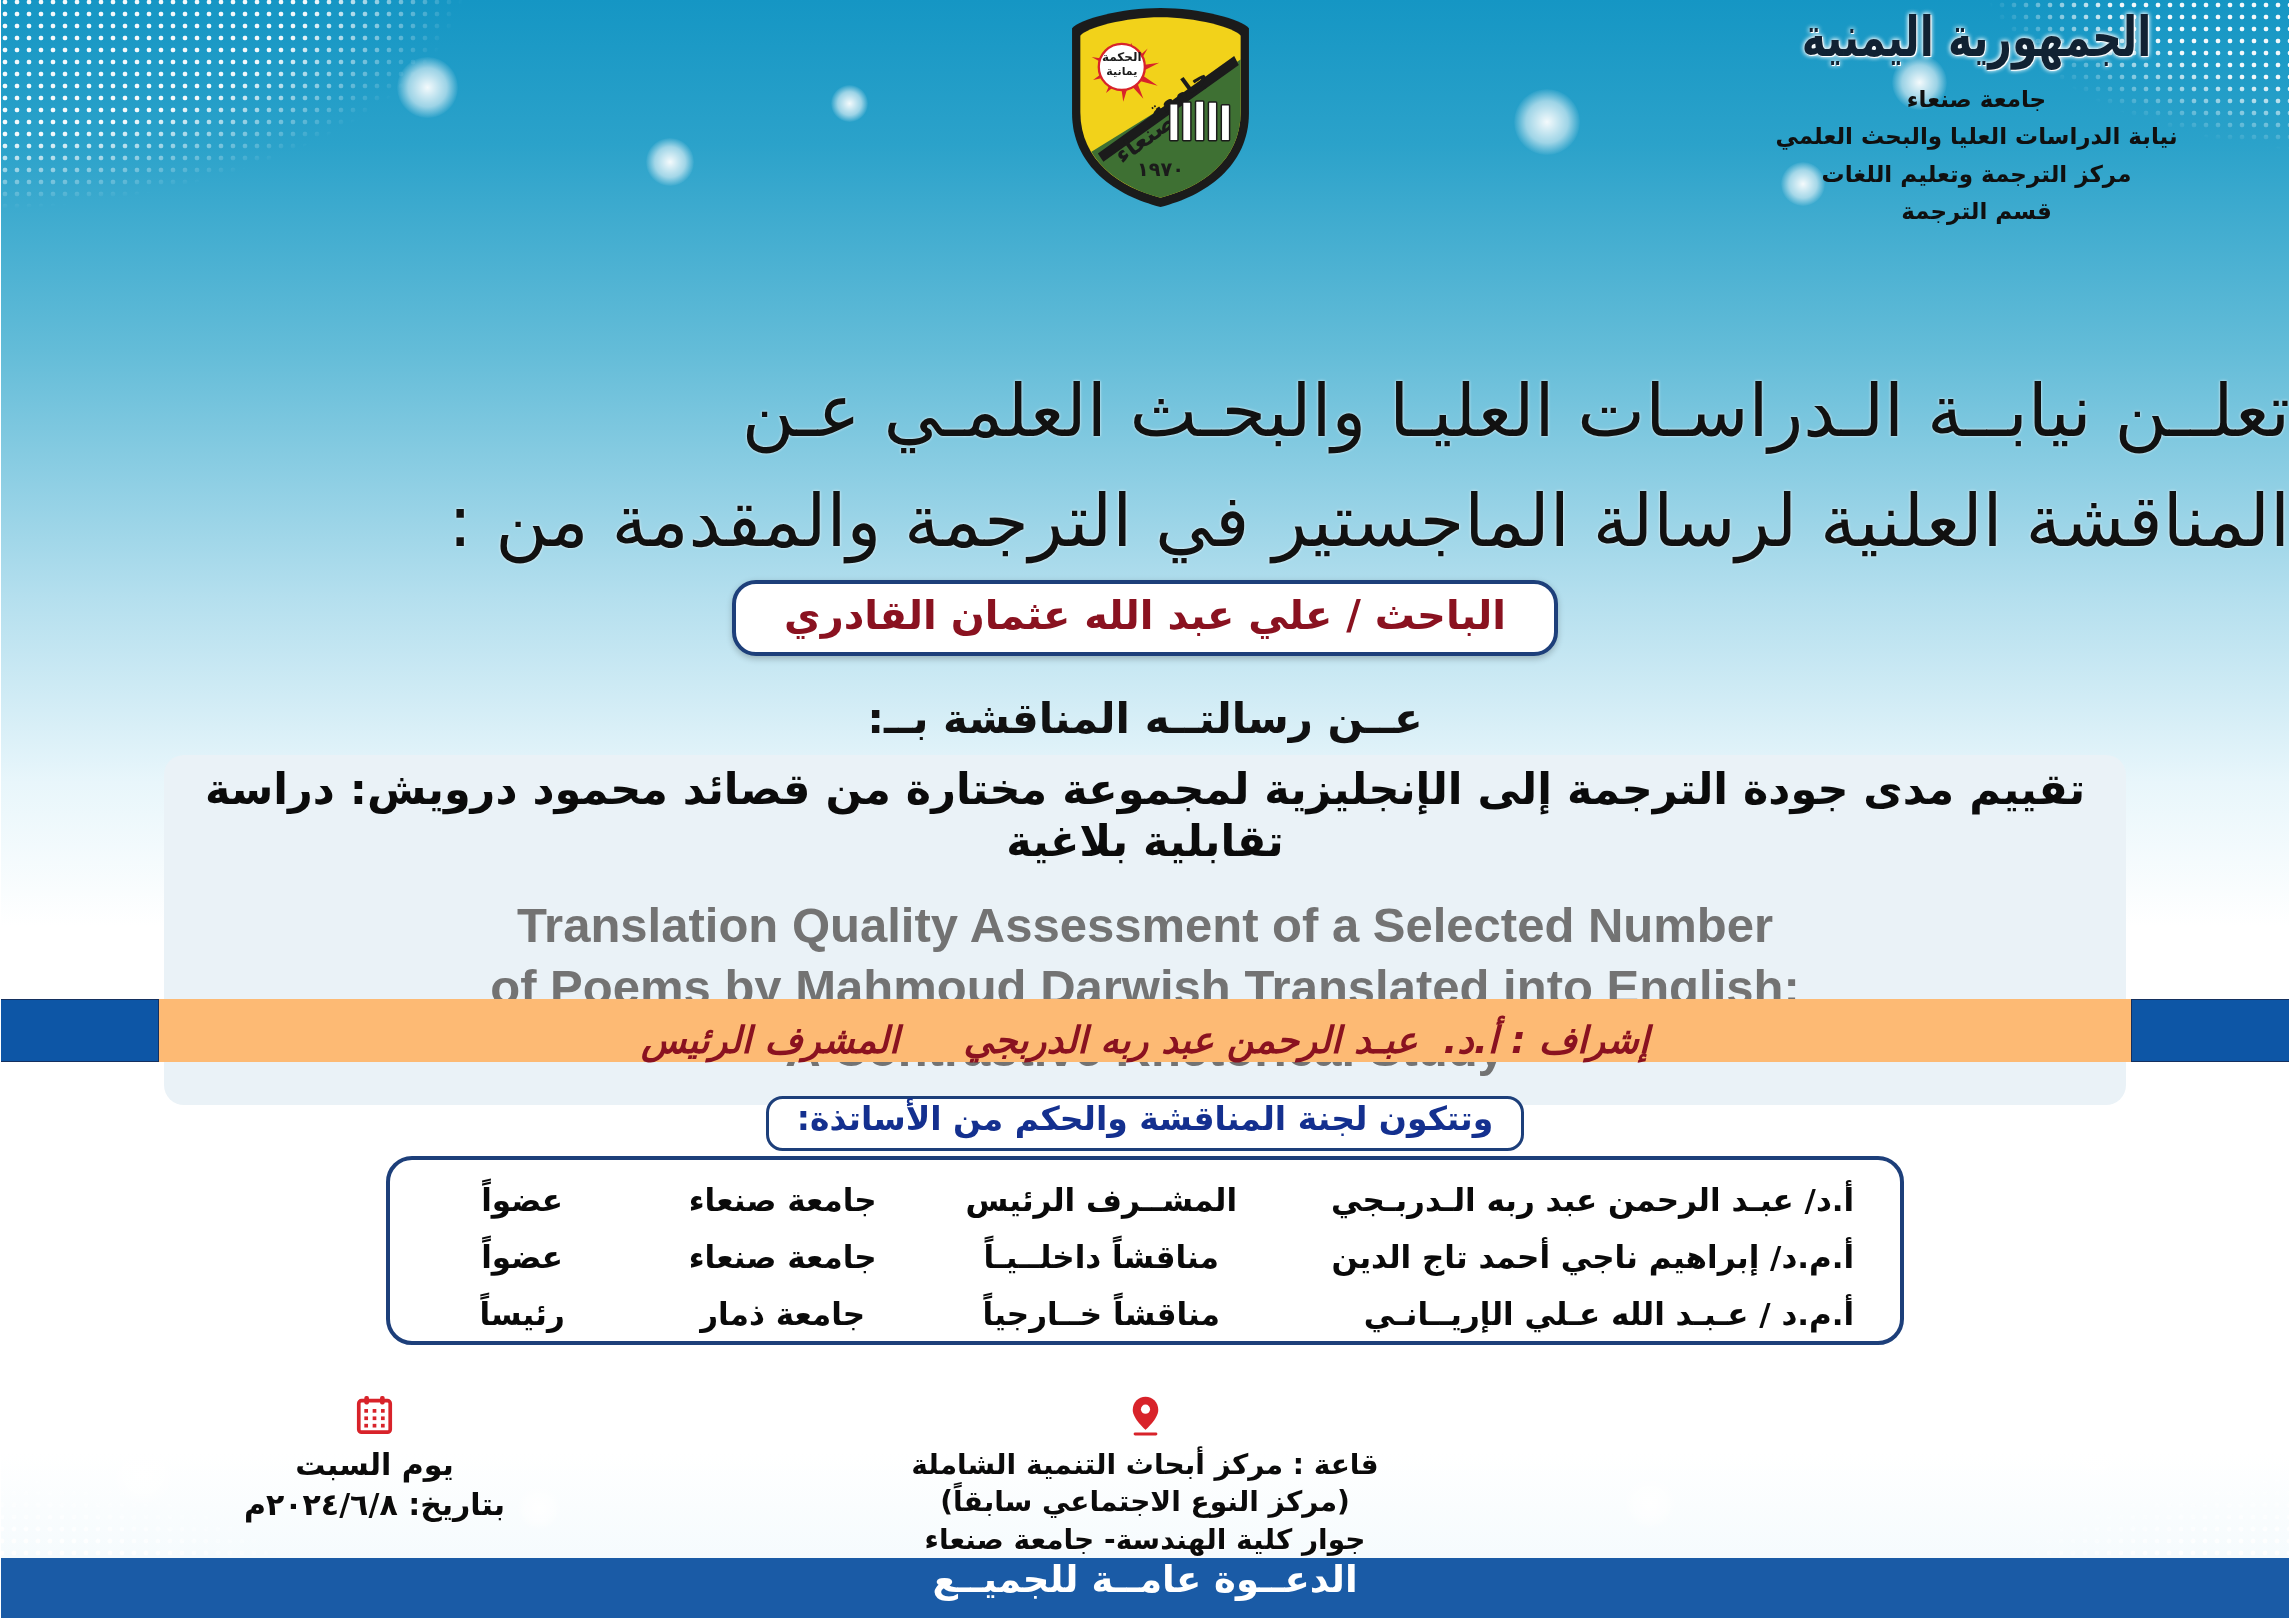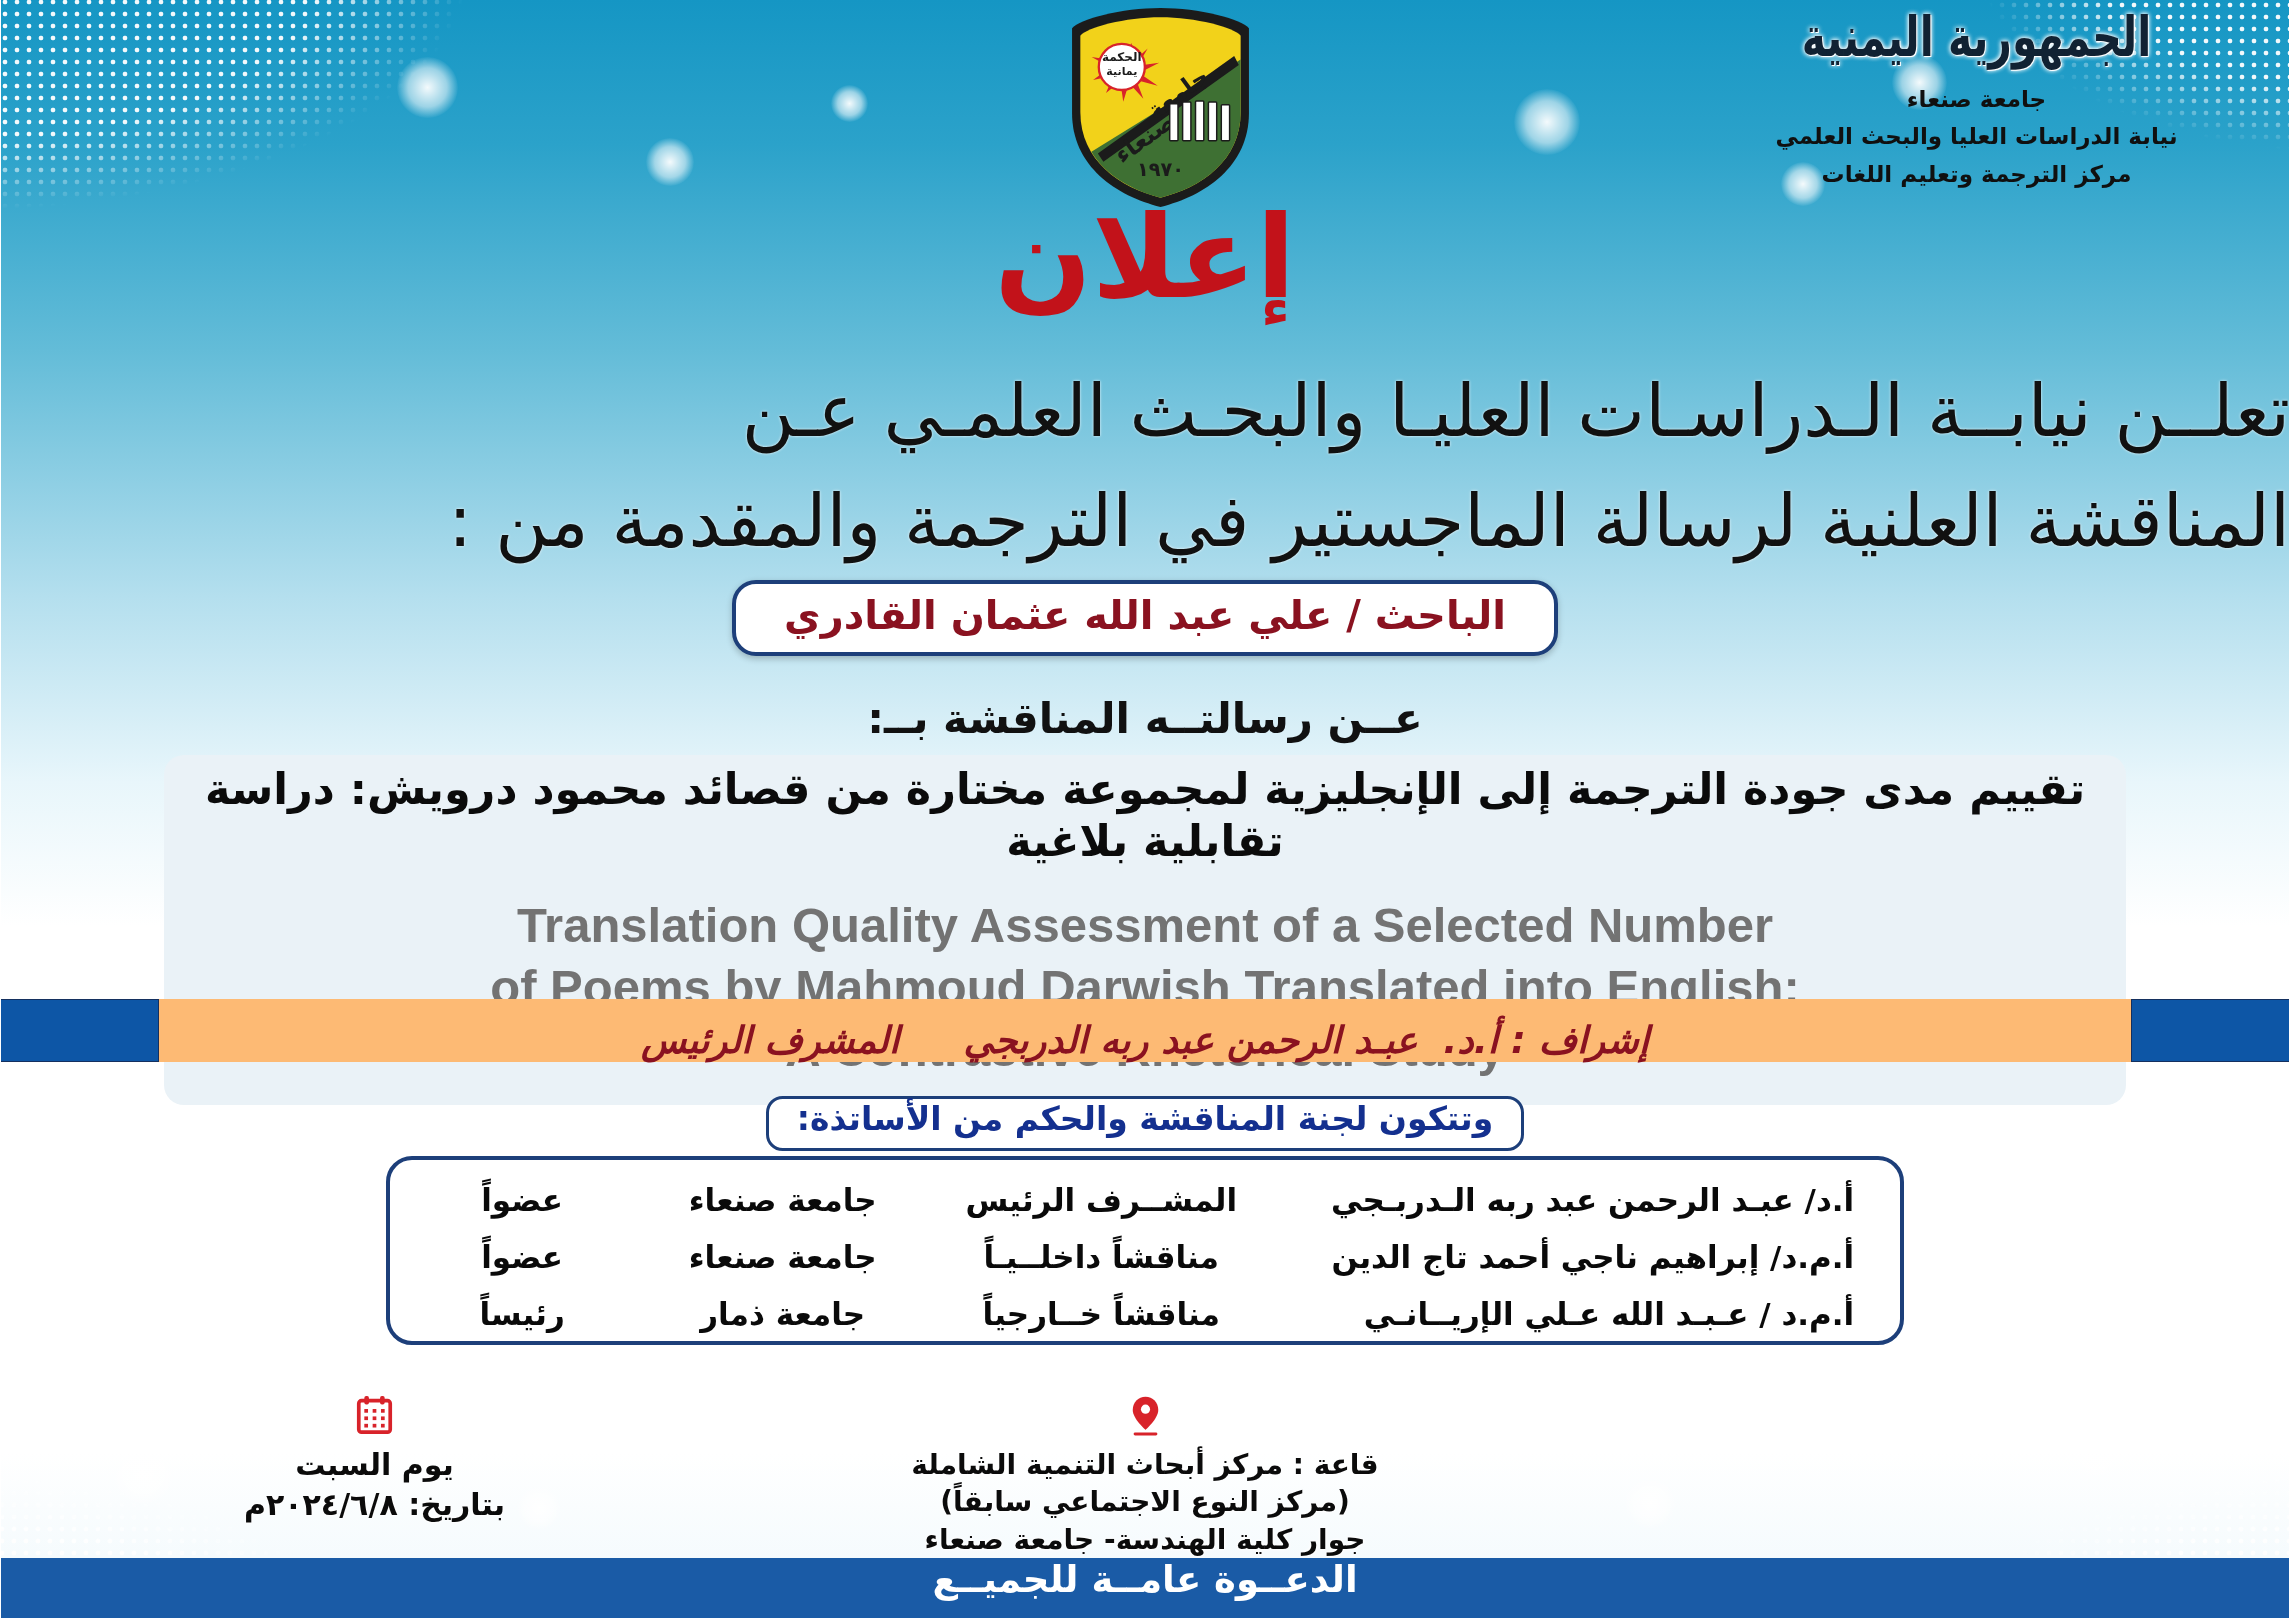--- a/index.html
+++ b/index.html
@@ -173,23 +173,23 @@
       </g>
       <text x="108" y="186" font-size="21" font-weight="bold" fill="#1b1b1b" text-anchor="middle" font-family="'DejaVu Sans',sans-serif">١٩٧٠</text>
     </svg>
   </div>
 
   <div class="univ-block">
     <div class="univ-logo-ar">الجمهورية اليمنية</div>
     <div class="univ-line">جامعة صنعاء</div>
     <div class="univ-line">نيابة الدراسات العليا والبحث العلمي</div>
     <div class="univ-line">مركز الترجمة وتعليم اللغات</div>
-  </div>
-
-  <div class="ealan">إعلان</div>
+    <div class="univ-line">قسم الترجمة</div>
+  </div>
+
 
   <div class="decl">
     <span class="l1">تعلــن نيابــة الـدراسـات العليـا والبحـث العلمـي عـن</span>
     <span class="l2">المناقشة العلنية لرسالة الماجستير في الترجمة والمقدمة من :</span>
   </div>
 
   <div class="researcher-wrap">
     <div class="researcher">الباحث / علي عبد الله عثمان القادري</div>
   </div>
 

